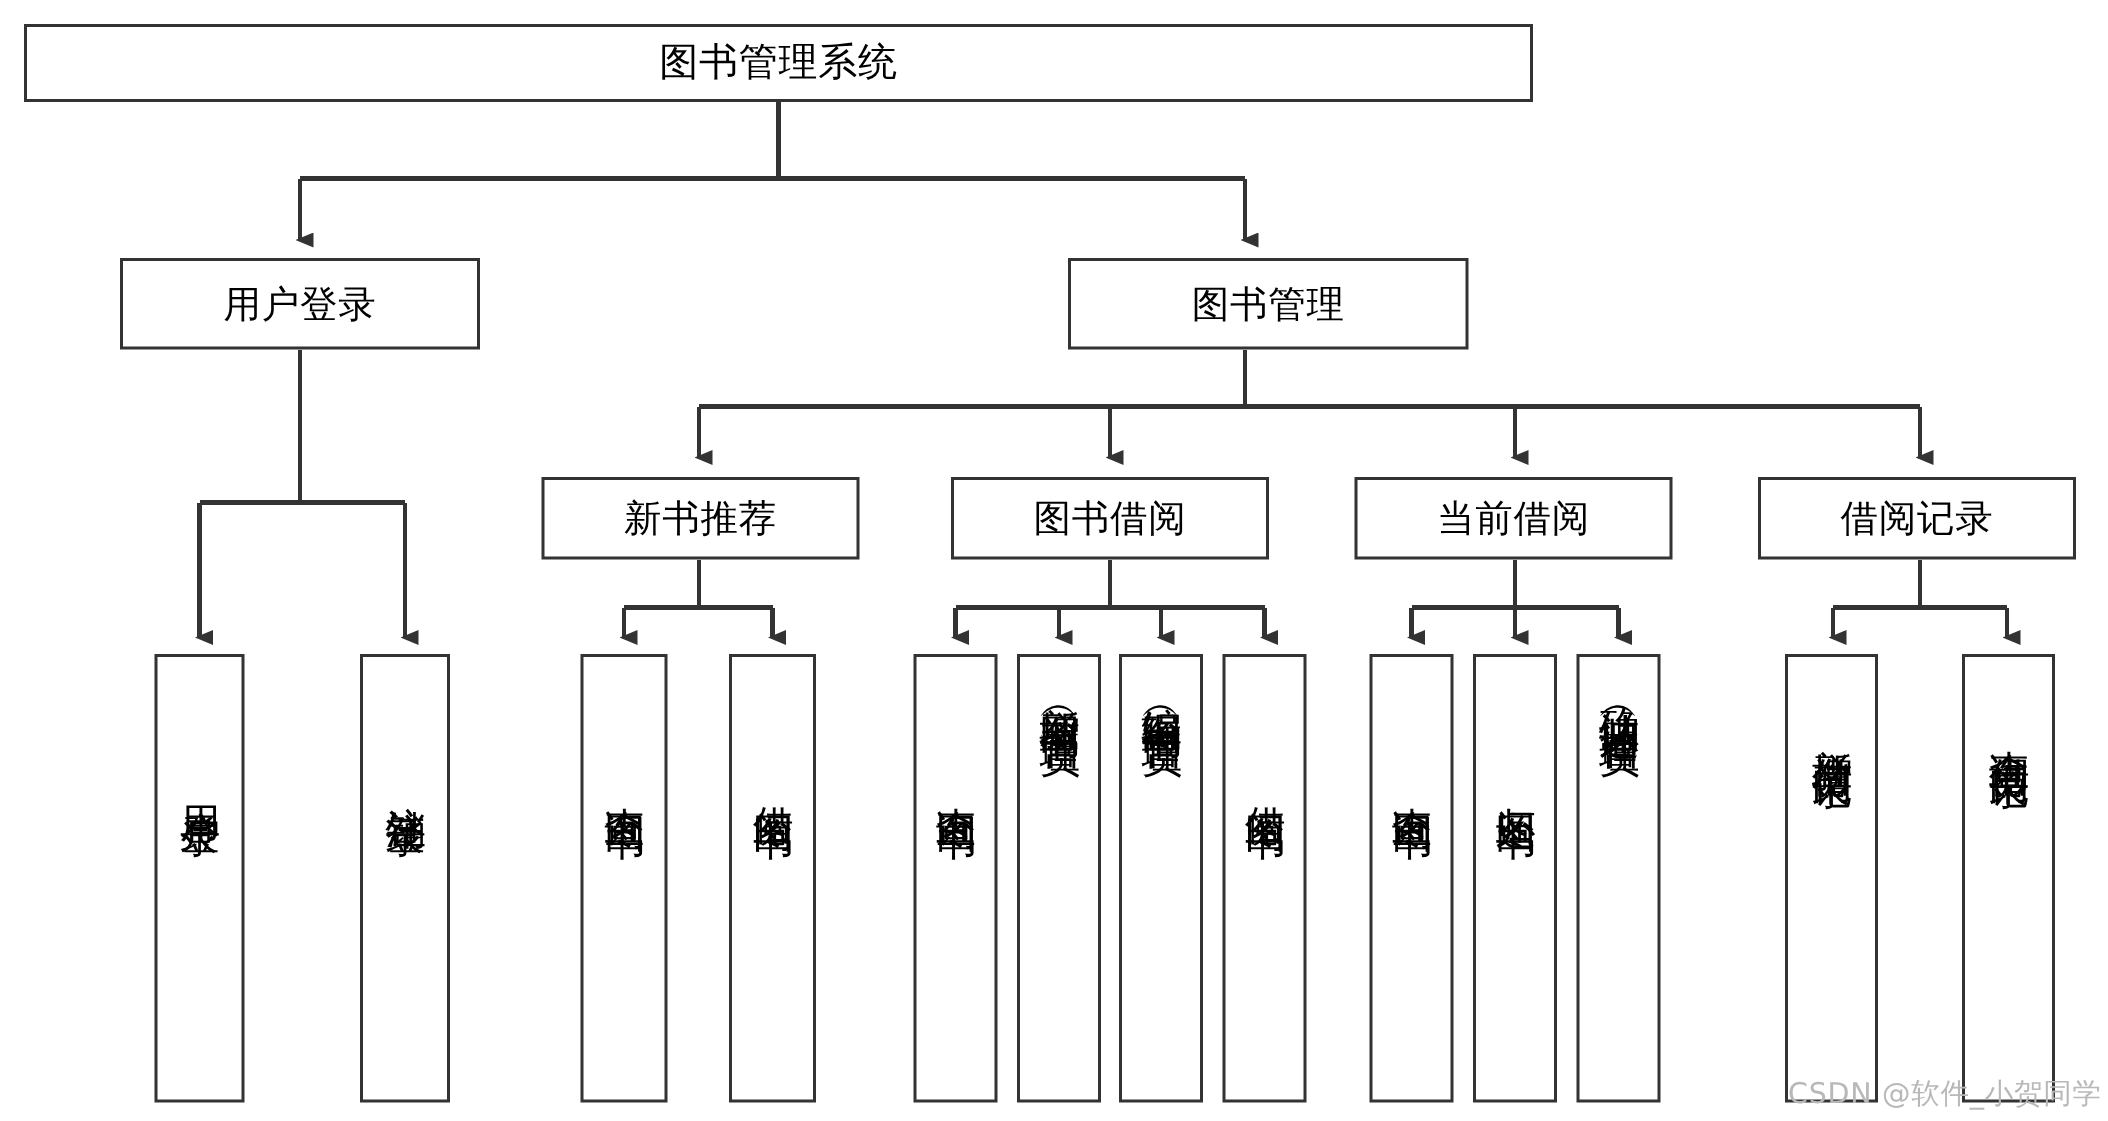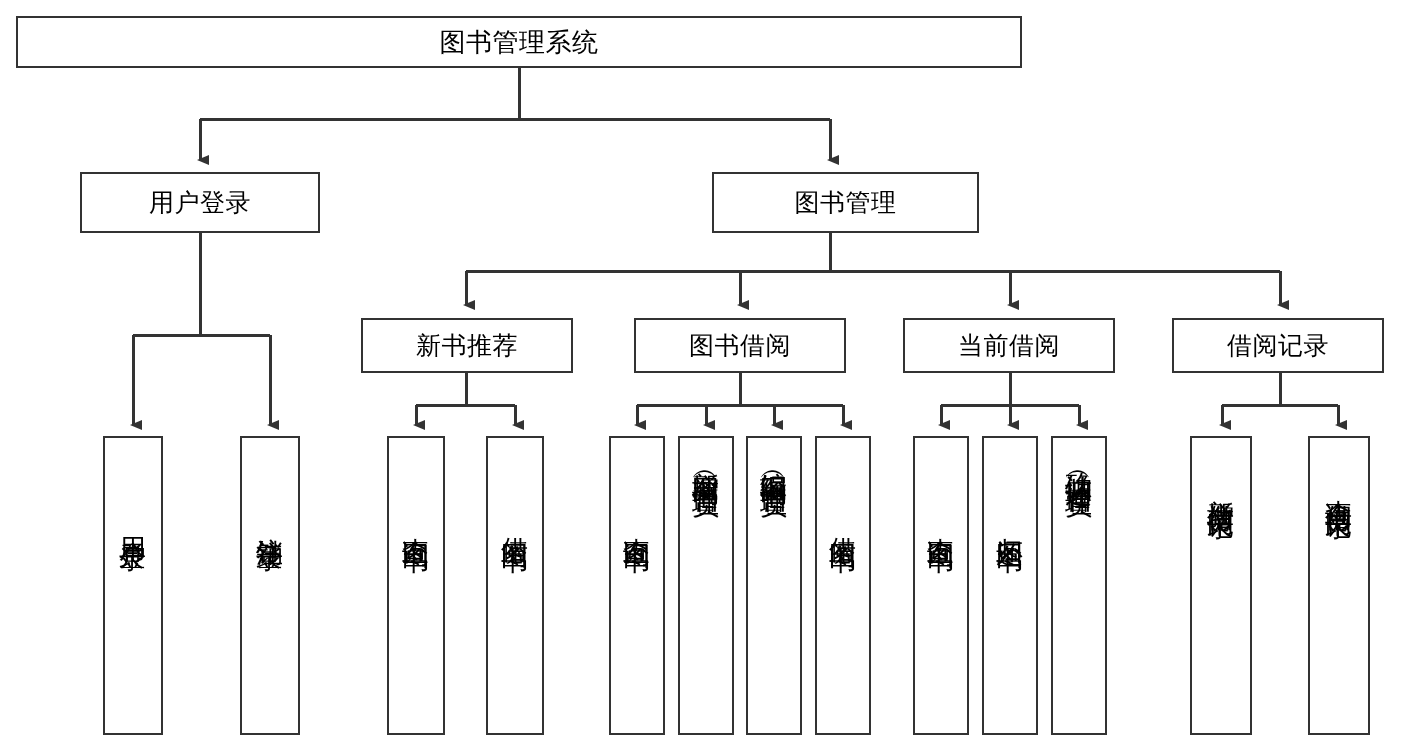--- a/index.html
+++ b/index.html
@@ -199,14 +199,15 @@
   </div>
 
   <div class="node vert" style="left:1190px; top:436px; width:62px; height:299px; padding-top:40px;">
     <span class="label">新增借阅记录</span>
   </div>
 
   <div class="node vert" style="left:1308px; top:436px; width:62px; height:299px; padding-top:40px;">
     <span class="label">查询借阅记录</span>
   </div>
 
+  <div class="watermark" style="left:1192px; top:716px;">CSDN @软件_小贺同学</div>
 
 </div>
 
 </body></html>

